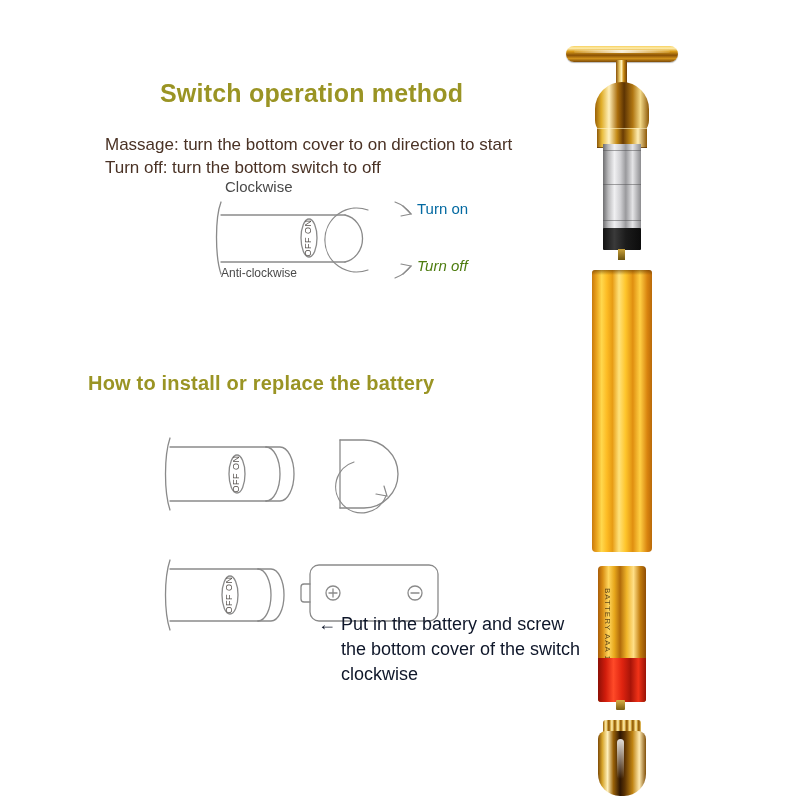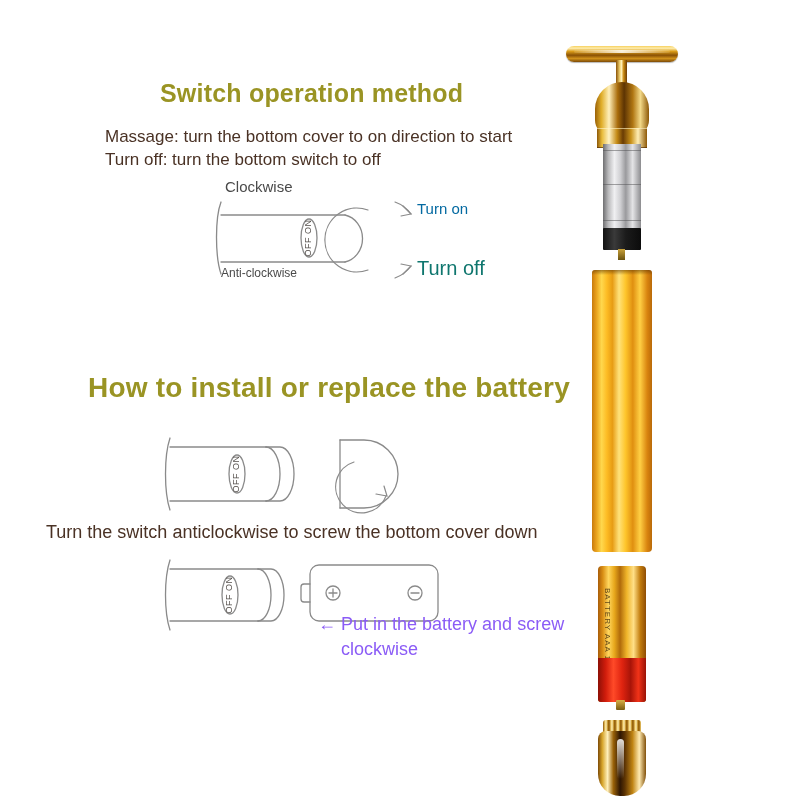--- a/index.html
+++ b/index.html
@@ -15,35 +15,36 @@
   .abs{position:absolute;}
 
   
   .heading{
     color:#9a9424;
     font-weight:bold;
     letter-spacing:.2px;
     white-space:nowrap;
   }
   #heading-switch{left:160px;top:71px;font-size:25px;}
-  #heading-battery{left:88px;top:364px;font-size:28px;text-align:right;}
+  #heading-battery{left:88px;top:364px;font-size:20px;text-align:right;}
 
   .body-text{
     color:#4a3225;
     font-size:17px;
     white-space:nowrap;
     line-height:23px;
+    margin-top:8px;
   }
   #intro-line-1{left:105px;top:117px;}
   #intro-line-2{left:105px;top:140px;}
   #caption-screw-down{left:46px;top:513px;font-size:18px;}
 
   #battery-note{
     left:318px;top:604px;
-    color:#8b5cf6;font-size:18px;line-height:25px;
+    color:#0f172a;font-size:18px;line-height:25px;
   }
   #battery-note .ln{white-space:nowrap;}
   #battery-note .ln.indent{padding-left:23px;}
 
   
   .diagram{position:absolute;}
   .dg-svg{display:block;overflow:visible;}
 
   
   #product{left:548px;top:10px;width:150px;height:780px;}
@@ -204,21 +205,21 @@
       </g>
       <text x="104" y="58" transform="rotate(-90 104 58)" text-anchor="middle" dominant-baseline="middle" font-family="Liberation Sans, sans-serif" font-size="9" letter-spacing="0.5" fill="#55504c">OFF ON</text>
     </svg>
 
     <div class="abs" style="left:20px;top:-2px;color:#4a4a4a;font-size:15px;white-space:nowrap;">Clockwise</div>
 
     <div class="abs" style="left:16px;top:86px;color:#4a4a4a;font-size:12px;white-space:nowrap;">Anti-clockwise</div>
 
     <div class="abs" style="left:212px;top:20px;color:#0369a1;font-size:15px;white-space:nowrap;">Turn on</div>
 
-    <div class="abs" style="left:212px;top:77px;color:#0f766e;font-size:20px;white-space:nowrap;">Turn off</div>
+    <div class="abs" style="left:212px;top:77px;color:#4d7c0f;font-size:15px;white-space:nowrap;font-style:italic;">Turn off</div>
   </div>
 
   <div class="abs heading" id="heading-battery">How to install or replace the battery</div>
 
   <div class="diagram" id="diagram-unscrew" style="left:158px;top:424px;width:270px;height:96px;">
     <svg class="dg-svg" width="270" height="96" viewBox="0 0 270 96">
       <g fill="none" stroke="#8a8a8a" stroke-width="1.3" stroke-linecap="round">
         <path d="M12 6 C6 24, 6 60, 12 78"></path>
         <line x1="12" y1="15" x2="108" y2="15"></line>
         <line x1="12" y1="69" x2="108" y2="69"></line>
@@ -229,21 +230,20 @@
         <path d="M182 8 L 182 76"></path>
         <path d="M182 8 L 206 8 A 34 34 0 0 1 206 76 L 182 76"></path>
 
         <path d="M196 30 A 26 26 0 1 0 228 64" stroke-width="1.2"></path>
         <polyline points="218,62 229,64 226,54" stroke-width="1.2"></polyline>
       </g>
       <text x="79" y="42" transform="rotate(-90 79 42)" text-anchor="middle" dominant-baseline="middle" font-family="Liberation Sans, sans-serif" font-size="9" letter-spacing="0.5" fill="#55504c">OFF ON</text>
     </svg>
   </div>
 
-  <div class="abs body-text" id="caption-screw-down">Turn the switch anticlockwise to screw the bottom cover down</div>
 
   <div class="diagram" id="diagram-insert-battery" style="left:158px;top:548px;width:300px;height:78px;">
     <svg class="dg-svg" width="300" height="78" viewBox="0 0 300 78">
       <g fill="none" stroke="#8a8a8a" stroke-width="1.3" stroke-linecap="round">
         <path d="M12 4 C6 22, 6 56, 12 74"></path>
         <line x1="12" y1="13" x2="100" y2="13"></line>
         <line x1="12" y1="65" x2="100" y2="65"></line>
         <path d="M100 13 A 13 26 0 0 1 100 65"></path>
         <path d="M100 13 L 113 13 A 13 26 0 0 1 113 65 L 100 65"></path>
         <ellipse cx="72" cy="39" rx="8" ry="19"></ellipse>
@@ -258,20 +258,21 @@
       </g>
       <text x="72" y="39" transform="rotate(-90 72 39)" text-anchor="middle" dominant-baseline="middle" font-family="Liberation Sans, sans-serif" font-size="9" letter-spacing="0.5" fill="#55504c">OFF ON</text>
     </svg>
   </div>
 
   <div class="abs" id="battery-note">
     <div class="ln">
       <span>←</span>
       <span>Put in the battery and screw</span>
     </div>
+    <div class="ln indent">the bottom cover of the switch</div>
     <div class="ln indent">clockwise</div>
   </div>
 
   <div id="product" class="abs">
 
     <div class="prod-part" id="t-bar">
       <div class="gloss"></div>
     </div>
     <div class="prod-part" id="t-stem"></div>
     <div class="prod-part" id="dome"></div>

